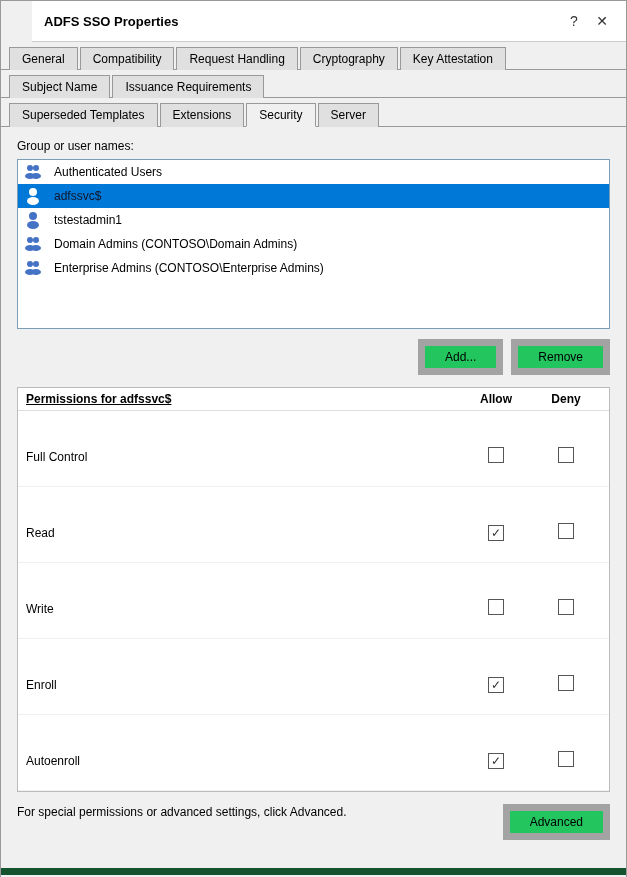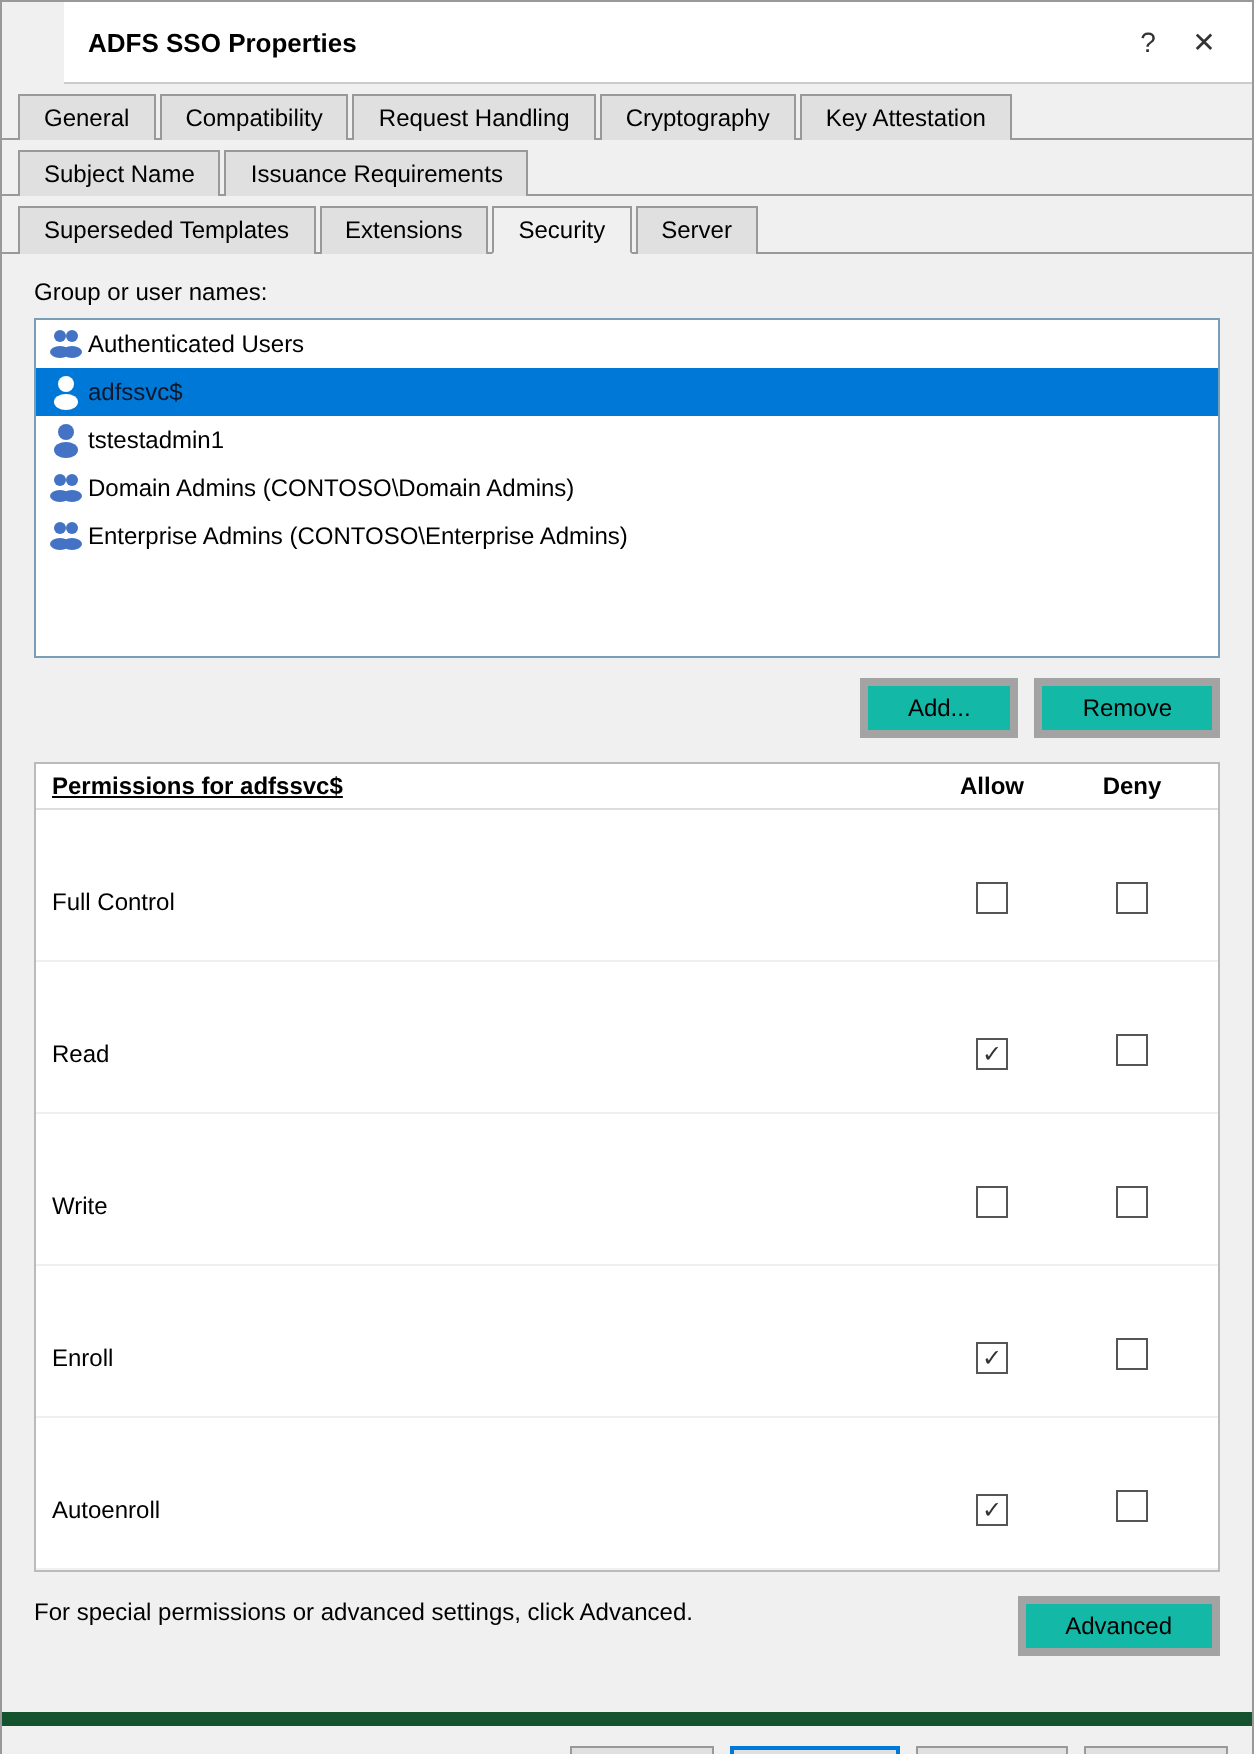--- a/index.html
+++ b/index.html
@@ -87,21 +87,21 @@
       border: 1px solid #7a9eb5;
       background: white;
       min-height: 170px;
       margin-bottom: 10px;
       overflow-y: auto;
     }
     .listbox-item {
       display: flex;
       align-items: center;
       padding: 3px 6px;
-      gap: 2px;
+      gap: 12px;
       cursor: pointer;
       font-size: 12px;
     }
     .listbox-item.selected {
       background: #0078d7;
       color: #0f172a;
     }
     .user-icon {
       width: 18px;
       height: 18px;
@@ -109,22 +109,22 @@
     }
 
     .btn-row {
       display: flex;
       justify-content: flex-end;
       gap: 8px;
       margin-bottom: 12px;
     }
     .btn {
       padding: 4px 20px;
-      border: 4px solid #a3a3a3;
-      background: #14b8a6;
+      border: 7px solid #a3a3a3;
+      background: #22c55e;
       cursor: pointer;
       font-size: 12px;
       min-width: 70px;
     }
 
     .permissions-table {
       border: 1px solid #bbb;
       background: white;
       margin-bottom: 12px;
     }

